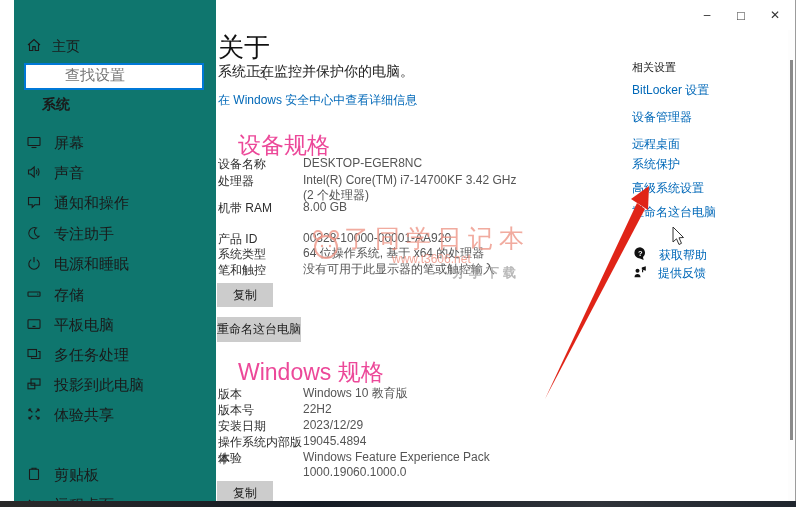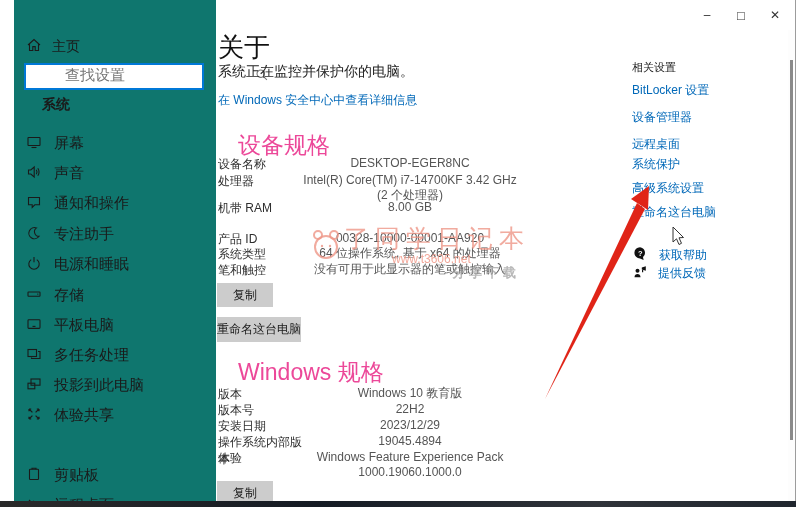--- a/index.html
+++ b/index.html
@@ -28,21 +28,21 @@
               font-size:15px; color:#1a1a1a; height:22px; cursor:default; }
   .nav-item svg, .home-row svg { flex:0 0 auto; }
 
   
   .main-title { position:absolute; left:218px; top:30px; font-size:26px; font-weight:400; color:#111; }
   .main-sub   { position:absolute; left:218px; top:63px; font-size:14px; color:#222; }
   .sec-link   { position:absolute; left:218px; top:92px; font-size:12px; color:#0068b8; cursor:pointer; }
   .h2 { position:absolute; left:218px; font-size:23px; font-weight:400; color:#ec4899;margin-left:20px; }
   .spec-row { position:absolute; left:218px; font-size:12px; color:#333; }
   .spec-row .lbl { display:inline-block; width:85px; vertical-align:top; color:#2e2e2e; }
-  .spec-row .val { display:inline-block; width:214px; vertical-align:top; color:#555; line-height:14.5px;text-align:center; }
+  .spec-row .val { display:inline-block; width:214px; vertical-align:top; color:#555; line-height:14.5px; }
   .btn { position:absolute; background:#cccccc; border:none; font-size:12px; color:#1a1a1a;
          font-family:"Liberation Sans",sans-serif; cursor:pointer; text-align:center; }
 
   
   .rel-head { position:absolute; left:632px; top:60px; font-size:11px; color:#222; }
   .rel-link { position:absolute; left:632px; font-size:12px; color:#0068b8; cursor:pointer;text-align:right; }
   .help-row { position:absolute; left:632px; display:flex; align-items:center; gap:10px;
               font-size:12px; color:#0068b8; cursor:pointer; }
 
   

